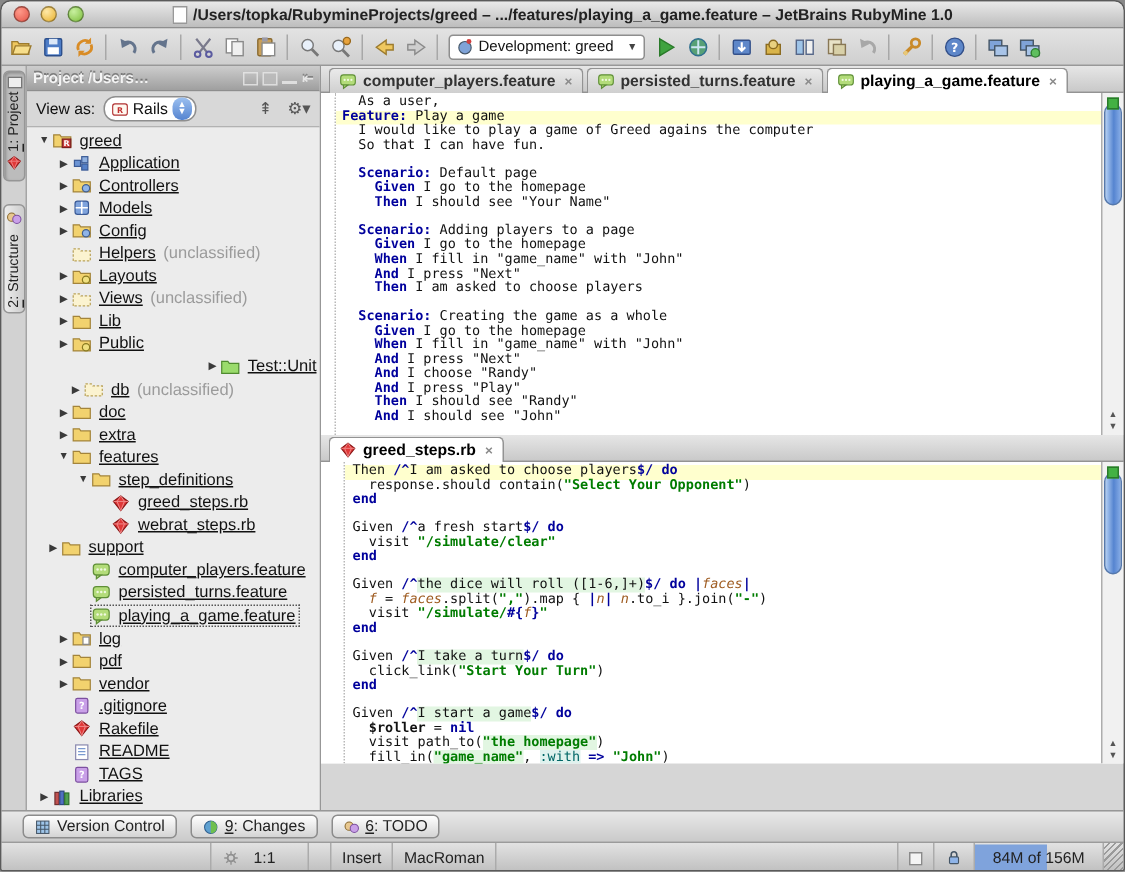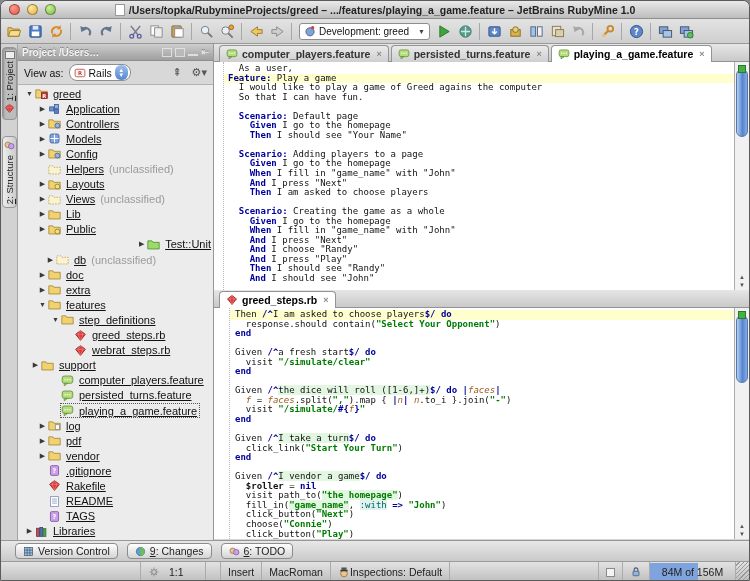--- a/index.html
+++ b/index.html
@@ -60,21 +60,21 @@
   
   .editors{position:absolute;left:213px;top:0;right:0;height:100%;}
   .tabbar{height:18px;background:linear-gradient(#E6E6E6,#C9C9C9);border-bottom:1px solid #939393;display:flex;align-items:flex-end;padding-left:5px;position:relative;}
   .tab{height:17px;display:flex;align-items:center;gap:4px;padding:0 6px;font-size:10.5px;font-weight:bold;color:#333;
     border:1px solid #939393;border-bottom:none;border-radius:4px 4px 0 0;background:linear-gradient(#EAEAEA,#CFCFCF);margin-right:2px;position:relative;top:1px;}
   .tab.active{background:#FFF;color:#000;z-index:2;}
   .tab svg{width:12px;height:12px;}
   .tab .x{color:#8A8A8A;font-size:9px;font-weight:bold;margin-left:2px;}
   .edwrap{position:relative;background:#FFF;overflow:hidden;}
   .ed-top .edwrap{height:228px;}
-  .ed-bot .edwrap{height:231px;}
+  .ed-bot .edwrap{height:201px;}
   .gut{position:absolute;left:0;top:0;bottom:0;background:#FFF;border-right:1px dotted #B8B8B8;z-index:1;}
   .code{position:absolute;left:0;top:2px;right:15px;font-family:"DejaVu Sans Mono",monospace;font-size:9px;line-height:9.55px;}
   .cl{height:9.55px;white-space:pre;position:relative;}
   .cl.hl{background:#FFFFCE;}
   .fold{position:absolute;top:0.5px;width:8px;height:8px;border:1px solid #909090;border-radius:50%;background:#F4F4F4;
     color:#606060;font-size:7px;line-height:7px;text-align:center;font-family:"DejaVu Sans Mono",monospace;}
   .tk-k{color:#00009C;font-weight:bold;}
   .tk-s{color:#007C00;font-weight:bold;}
   .tk-sB{color:#007C00;font-weight:bold;background:#E2F6E2;}
   .tk-rx{color:#00009C;font-weight:bold;}
@@ -744,21 +744,21 @@
               <div class="cl" style="padding-left: 21px;"></div>
               <div class="cl" style="padding-left: 21px;"><span class="fold" style="left:3px;">−</span><span class="tk-p">Given </span><span class="tk-rx">/^</span><span class="tk-rb">the dice will roll ([1-6,]+)</span><span class="tk-rx">$/</span><span class="tk-p"> </span><span class="tk-k">do</span><span class="tk-p"> </span><span class="tk-op">|</span><span class="tk-v">faces</span><span class="tk-op">|</span></div>
               <div class="cl" style="padding-left: 21px;"><span class="tk-p">  </span><span class="tk-v">f</span><span class="tk-p"> = </span><span class="tk-v">faces</span><span class="tk-p">.split(</span><span class="tk-s">","</span><span class="tk-p">).map { </span><span class="tk-op">|</span><span class="tk-v">n</span><span class="tk-op">|</span><span class="tk-p"> </span><span class="tk-v">n</span><span class="tk-p">.to_i }.join(</span><span class="tk-s">"-"</span><span class="tk-p">)</span></div>
               <div class="cl" style="padding-left: 21px;"><span class="tk-p">  visit </span><span class="tk-s">"/simulate/</span><span class="tk-op">#{</span><span class="tk-v">f</span><span class="tk-op">}</span><span class="tk-s">"</span></div>
               <div class="cl" style="padding-left: 21px;"><span class="fold" style="left:3px;">−</span><span class="tk-k">end</span></div>
               <div class="cl" style="padding-left: 21px;"></div>
               <div class="cl" style="padding-left: 21px;"><span class="fold" style="left:3px;">−</span><span class="tk-p">Given </span><span class="tk-rx">/^</span><span class="tk-rb">I take a turn</span><span class="tk-rx">$/</span><span class="tk-p"> </span><span class="tk-k">do</span></div>
               <div class="cl" style="padding-left: 21px;"><span class="tk-p">  click_link(</span><span class="tk-s">"Start Your Turn"</span><span class="tk-p">)</span></div>
               <div class="cl" style="padding-left: 21px;"><span class="fold" style="left:3px;">−</span><span class="tk-k">end</span></div>
               <div class="cl" style="padding-left: 21px;"></div>
-              <div class="cl" style="padding-left: 21px;"><span class="fold" style="left:3px;">−</span><span class="tk-p">Given </span><span class="tk-rx">/^</span><span class="tk-rb">I vendor a game</span><span class="tk-rx">$/</span><span class="tk-p"> </span><span class="tk-k">do</span></div>
+              <div class="cl" style="padding-left: 21px;"><span class="fold" style="left:3px;">−</span><span class="tk-p">Given </span><span class="tk-rx">/^</span><span class="tk-rb">I start a game</span><span class="tk-rx">$/</span><span class="tk-p"> </span><span class="tk-k">do</span></div>
               <div class="cl" style="padding-left: 21px;"><span class="tk-p">  </span><span class="tk-g">$roller</span><span class="tk-p"> = </span><span class="tk-k">nil</span></div>
               <div class="cl" style="padding-left: 21px;"><span class="tk-p">  visit path_to(</span><span class="tk-sB">"the homepage"</span><span class="tk-p">)</span></div>
               <div class="cl" style="padding-left: 21px;"><span class="tk-p">  fill_in(</span><span class="tk-sB">"game_name"</span><span class="tk-p">, </span><span class="tk-sym">:with</span><span class="tk-p"> </span><span class="tk-op">=&gt;</span><span class="tk-p"> </span><span class="tk-s">"John"</span><span class="tk-p">)</span></div>
               <div class="cl" style="padding-left: 21px;"><span class="tk-p">  click_button(</span><span class="tk-s">"Next"</span><span class="tk-p">)</span></div>
               <div class="cl" style="padding-left: 21px;"><span class="tk-p">  choose(</span><span class="tk-s">"Connie"</span><span class="tk-p">)</span></div>
               <div class="cl" style="padding-left: 21px;"><span class="tk-p">  click_button(</span><span class="tk-s">"Play"</span><span class="tk-p">)</span></div>
             </div>
           <div class="emark"></div>
           <div class="vscroll">
             <div class="vthumb"></div>
@@ -812,30 +812,20 @@
     <div class="scell" style="flex:0 0 44px;">
         <span>1:1</span>
       </div>
     <div class="scell" style="flex:0 0 10px;"></div>
     <div class="scell">
         <span>Insert</span>
       </div>
     <div class="scell">
         <span>MacRoman</span>
       </div>
-    <div class="scell">
-      <span id="hector-ic" style="display: inline-flex; width: 12px; height: 12px;">
-          <svg viewBox="0 0 16 16">
-            <circle cx="8" cy="10" r="4.5" fill="#E8C890" stroke="#8A6A30"></circle>
-            <rect x="4.5" y="2" width="7" height="4" fill="#555"></rect>
-            <rect x="3" y="5.5" width="10" height="1.6" fill="#333"></rect>
-          </svg>
-        </span>
-      <span>Inspections: Default</span>
-    </div>
     <div class="scell" style="flex:1;border-right:1px solid #ABABAB;"></div>
     <div class="scell">
         <span class="chk"></span>
       </div>
     <div class="scell" id="lock-ic">
         <span style="display:inline-flex;width:12px;height:12px;">
           <svg viewBox="0 0 16 16">
             <rect x="4" y="7" width="8" height="6" rx="1" fill="#8FB4E8" stroke="#445566"></rect>
             <path d="M5.5 7 v-2 a2.5 2.5 0 0 1 5 0 v2" fill="none" stroke="#445566" stroke-width="1.4"></path>
           </svg>

